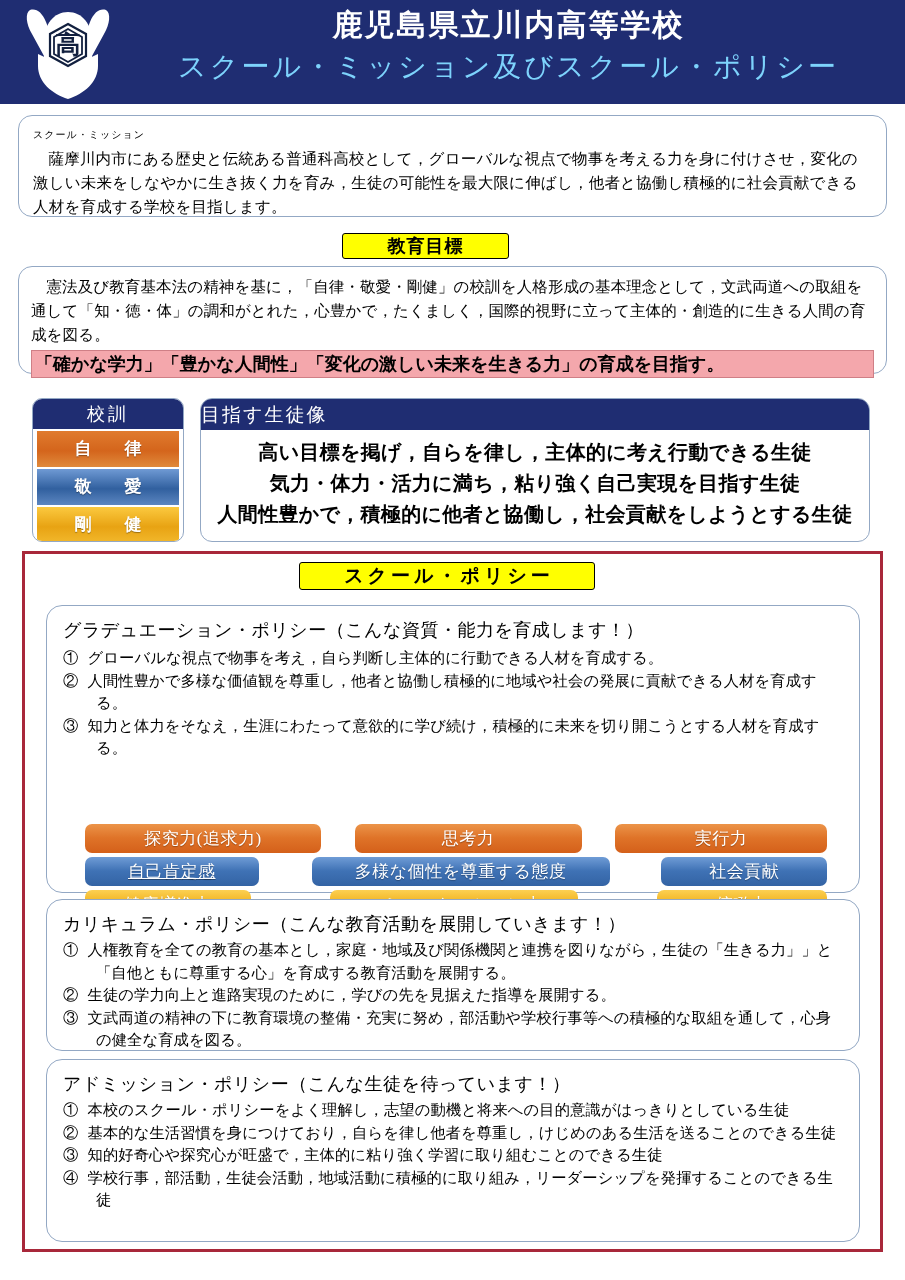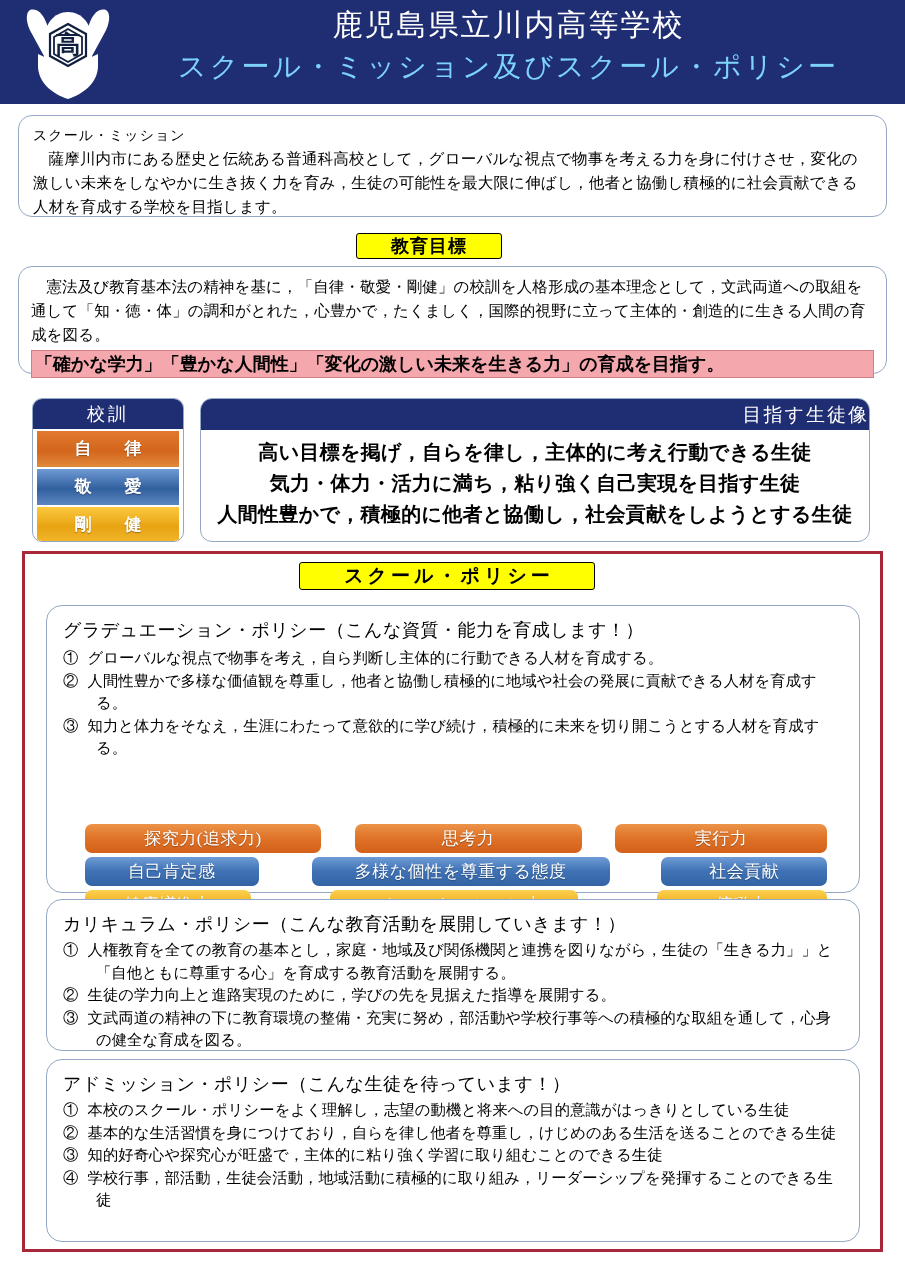--- a/index.html
+++ b/index.html
@@ -34,21 +34,21 @@
   .header-titles {
     position: absolute;
     left: 120px;
     right: 8px;
     top: 4px;
     text-align: center;
   }
   .header-line1 {
     color: #ffffff;
     font-size: 30px;
-    font-weight: 400;
+    font-weight: 700;
     letter-spacing: 2px;
     line-height: 42px;
     white-space: nowrap;
   }
   .header-line2 {
     color: #7dd3fc;
     font-size: 28px;
     font-weight: 400;
     letter-spacing: 3px;
     line-height: 42px;
@@ -66,21 +66,21 @@
   
   .mission {
     position: absolute;
     left: 18px;
     top: 115px;
     width: 869px;
     height: 102px;
     padding: 9px 14px 0 14px;
   }
   .mission-title {
-    font-size: 14px;
+    font-size: 10px;
     line-height: 22px;
     letter-spacing: 1px;
     font-family: Liberation Mono, monospace;
   }
   .mission-body {
     font-size: 15.5px;
     line-height: 24px;
     text-indent: 1em;
     letter-spacing: 0.2px;
   }
@@ -91,23 +91,23 @@
     border: 1.5px solid #000000;
     border-radius: 3px;
     text-align: center;
     font-family: "DejaVu Sans", "Liberation Sans", sans-serif;
     font-weight: bold;
     color: #000000;
     box-sizing: border-box;
   }
   .chip-edu {
     position: absolute;
-    left: 356px;
+    left: 342px;
     top: 233px;
-    width: 146px;
+    width: 167px;
     height: 26px;
     font-size: 18px;
     line-height: 23px;
     letter-spacing: 1px;
   }
 
   
   .edu-goals {
     position: absolute;
     left: 18px;
@@ -183,21 +183,21 @@
     height: 144px;
     border: 1px solid #93a8c4;
     border-radius: 12px;
     background: #ffffff;
     overflow: hidden;
     box-sizing: border-box;
   }
   .students-head {
     background: #1f2d72;
     color: #ffffff;
-    text-align: right;
+    text-align: left;
     font-size: 19px;
     line-height: 31px;
     height: 31px;
     letter-spacing: 2px;
   }
   .students-body {
     padding: 7px 0 0 0;
   }
   .student-line {
     font-size: 20px;
@@ -362,21 +362,21 @@
       <span class="num">③</span><span>知力と体力をそなえ，生涯にわたって意欲的に学び続け，積極的に未来を切り開こうとする人材を育成する。</span>
     </div>
 
     <div class="badges">
       <div class="badge-row">
         <div class="badge badge-orange" style="width: 236px; margin-right: 33.5px;">探究力(追求力)</div>
         <div class="badge badge-orange" style="width: 227px; margin-right: 33.5px;">思考力</div>
         <div class="badge badge-orange" style="width: 212px;">実行力</div>
       </div>
       <div class="badge-row">
-        <div class="badge badge-blue" style="width: 178px; margin-right: 53px;">自己肯定感</div>
+        <div class="badge badge-blue" style="width: 178px; margin-right: 53px; text-decoration: underline;">自己肯定感</div>
         <div class="badge badge-blue" style="width: 306px; margin-right: 51.5px;">多様な個性を尊重する態度</div>
         <div class="badge badge-blue" style="width: 170px;">社会貢献</div>
       </div>
       <div class="badge-row">
         <div class="badge badge-gold" style="width: 166px; margin-right: 79px;">健康増進力</div>
         <div class="badge badge-gold" style="width: 248px; margin-right: 79px;">コミュニケーション力</div>
         <div class="badge badge-gold" style="width: 170px;">俯瞰力</div>
       </div>
     </div>
   </div>

